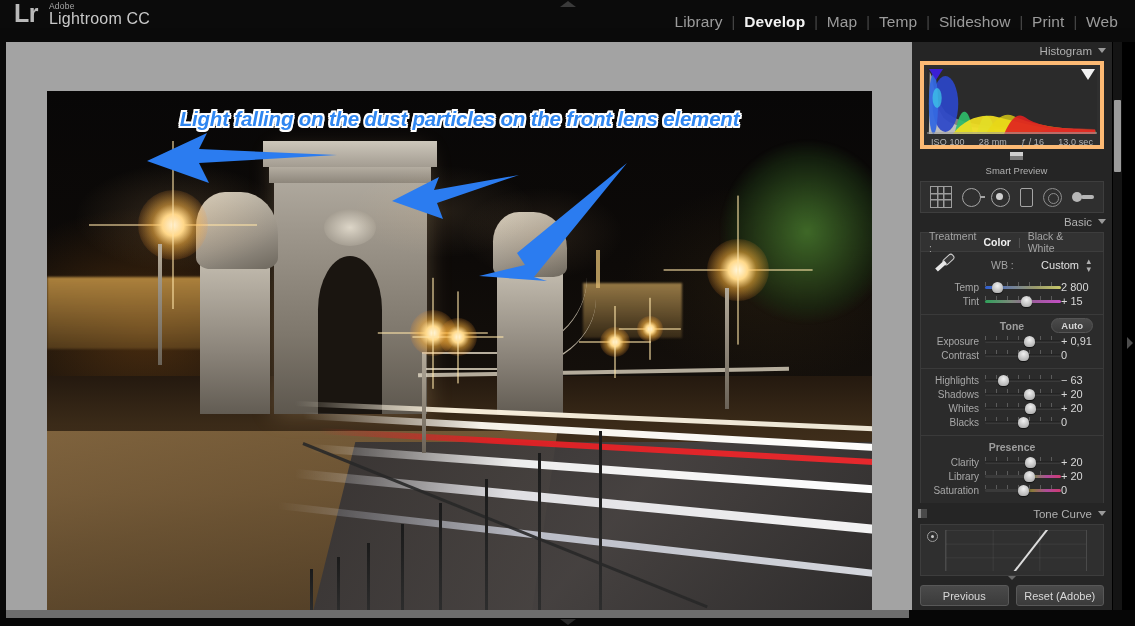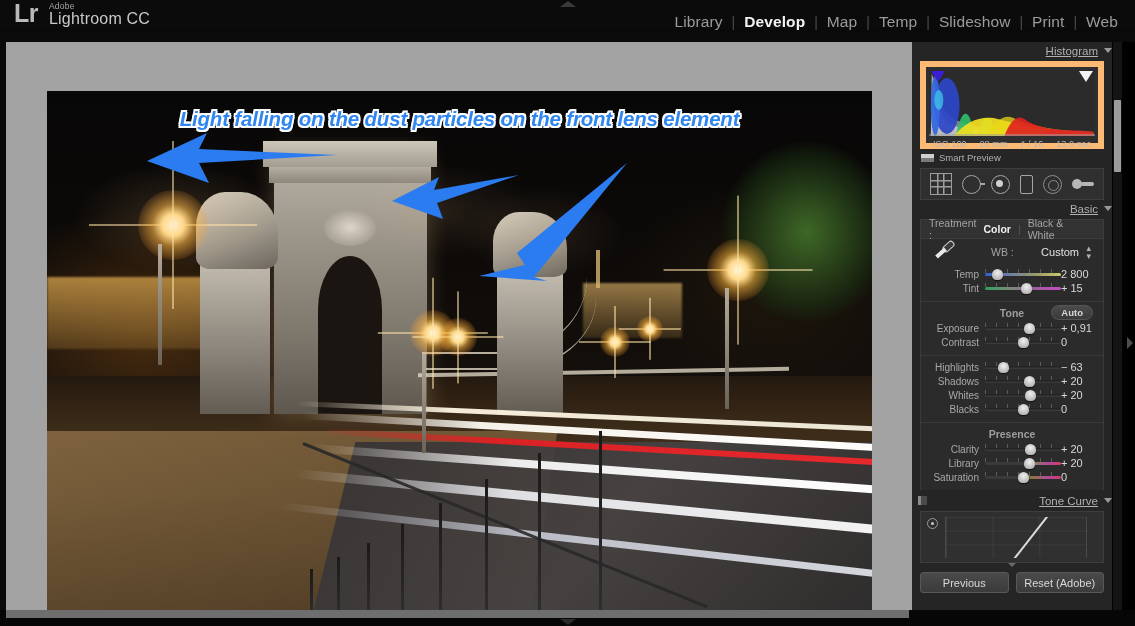--- a/index.html
+++ b/index.html
@@ -245,53 +245,53 @@
   .rightpanel {
     position: absolute; right: 0; top: 42px; width: 223px; height: 584px;
     background: #000;
   }
   .rp-inner {
     position: absolute; left: 0; top: 0; width: 200px; height: 584px;
     background: #252525;
   }
   .panel-head {
     height: 17px; display: flex; align-items: center; justify-content: flex-end;
-    padding-right: 0; background: #252525;
-    color: #b0b0b0; font-size: 11.5px; text-decoration: underline;
+    padding-right: 6px; background: #252525;
+    color: #b0b0b0; font-size: 11.5px;
   }
   .panel-head .tri {
     margin-left: 6px; width: 0; height: 0;
     border-left: 4.5px solid transparent; border-right: 4.5px solid transparent;
     border-top: 5px solid #9a9a9a;
   }
   .panel-head .sq {
     position:absolute; left: 6px; width: 9px; height: 9px;
     background:#4a4a4a; border-left:3px solid #8c8c8c;
   }
 
   .hist-box {
     margin: 2px 8px 0 8px; height: 88px;
-    background: #2f2f2f; border: 6px solid #fdba74;
+    background: #2f2f2f; border: 4px solid #fdba74;
     position: relative; padding: 3px;
   }
   .hist-canvas { position: relative; width: 100%; height: 66px; overflow: hidden; background: #2b2b2b; }
   .hist-clip {
     position: absolute; top: 1px; width: 0; height: 0;
     border-left: 7px solid transparent; border-right: 7px solid transparent;
   }
   .clip-l { left: 2px; border-top: 11px solid #3b1fd6; }
   .clip-r { right: 2px; border-top: 11px solid #f2f2f2; }
   .hist-meta {
     display:flex; justify-content: space-between;
     color: #b5b5b5; font-size: 9px; padding: 3px 4px 0 4px;
     letter-spacing: 0.1px;
   }
   .smart-prev {
     display:flex; align-items:center; gap:5px;
-    color:#b0b0b0; font-size:9.5px; padding: 3px 0 0 9px;
+    color:#b0b0b0; font-size:9.5px; padding: 3px 0 0 9px; flex-direction: column;
   }
   .sp-icon { width: 13px; height: 8px; background: linear-gradient(180deg,#cfcfcf 0 55%, #7a7a7a 55% 100%); }
 
   .tools {
     margin: 5px 8px 0 8px; height: 32px;
     background: #2f2f2f; border: 1px solid #3e3e3e;
     display: flex; align-items: center; justify-content: space-around;
     padding: 0 4px;
   }
   .tool { width: 22px; height: 22px; position: relative; cursor: pointer; }

